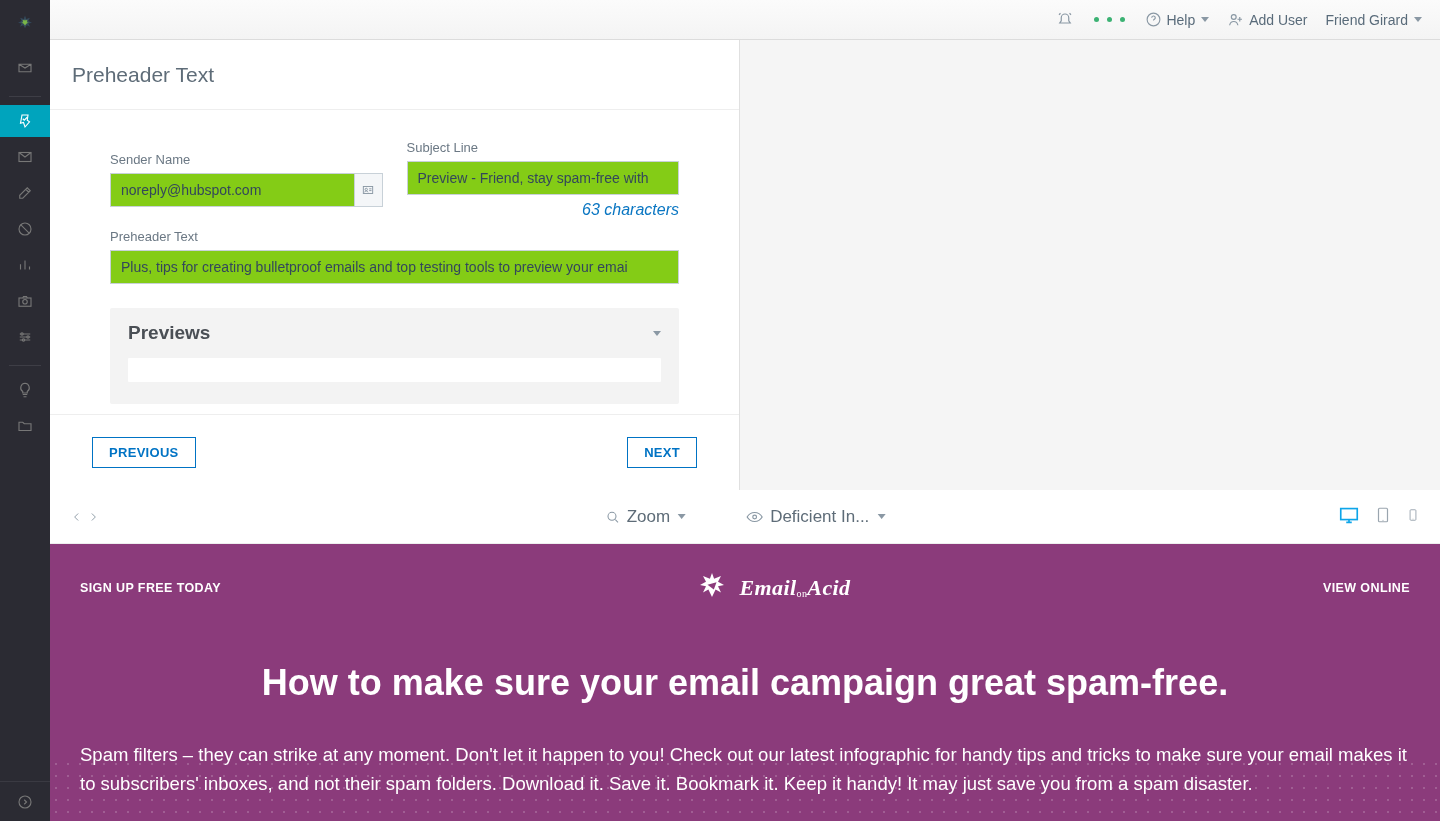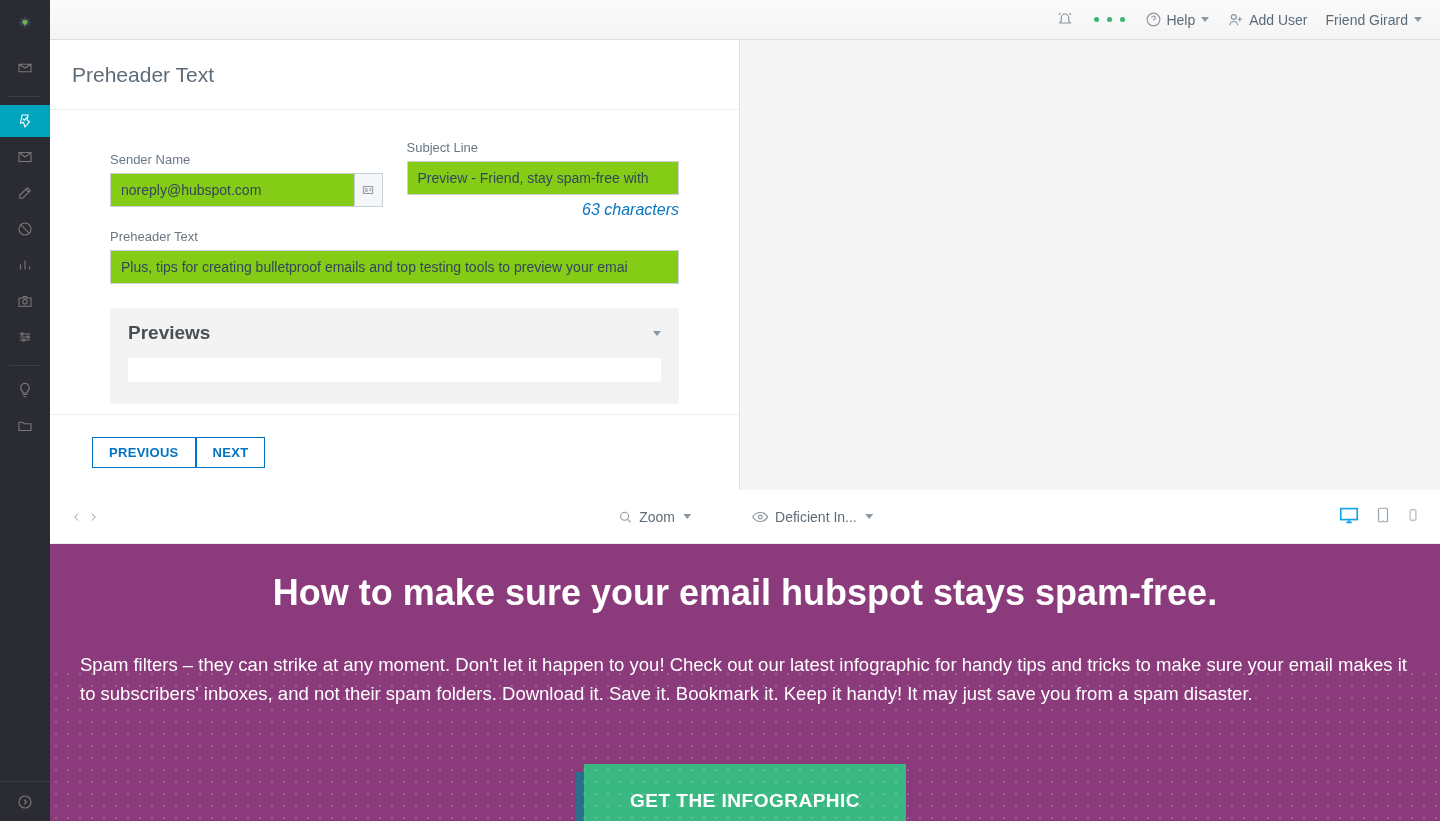--- a/index.html
+++ b/index.html
@@ -31,29 +31,29 @@
 .field-row { display:flex; gap:24px; margin-bottom: 6px; align-items: center;}
 .field { flex:1; }
 .field label { display:block; font-size:13px; color:#6b7884; margin-bottom:6px;}
 .input-wrap { position:relative; }
 .input-wrap input { width:100%; height:34px; border:1px solid #c8d1d8; padding:0 10px; font-size:14px; color:#33475b; background:#84cc16; }
 .senderwrap .badge { position:absolute; right:1px; top:1px; bottom:1px; width:28px; background:#f4f6f8; border-left:1px solid #c8d1d8; display:flex;align-items:center;justify-content:center;}
 .charcount { text-align:right; font-size:16px; color:#0a76c2; font-style:italic; margin-top:6px;}
 .previews-card { margin-top: 24px; background:#f3f3f3; border-radius:2px; padding: 14px 18px 22px;}
 .previews-card .row { display:flex; align-items:center; justify-content:space-between; font-weight:600; color:#4a4f55; font-size:19px; cursor:pointer;}
 .previews-card .slot { height:24px; background:#fff; margin-top:14px; border-radius:1px;}
-.footer-nav { height:76px; border-top:1px solid #eee; display:flex; align-items:center; padding: 0 42px;}
+.footer-nav { height:76px; border-top:1px solid #eee; display:flex; align-items:center; justify-content:space-between; padding: 0 42px;}
 .btn-outline { border:1px solid #0073c4; color:#0073c4; background:#fff; padding: 7px 16px; font-weight:700; font-size:13px; letter-spacing:.3px; cursor:pointer;}
 
 
 .pane-right { flex:1; background:#fff; display:flex; flex-direction:column;}
 .preview-toolbar { height:54px; border-bottom:1px solid #eee; display:flex; align-items:center; color:#5e6c78; position:relative; padding: 0 20px;}
 .preview-toolbar .chevpair{ display:flex; gap:2px; color:#9aa5af;}
 .preview-toolbar .center-controls{ position:absolute; left:50%; transform:translateX(-50%); display:flex; gap:60px; align-items:center;}
-.preview-toolbar .ctrl { display:flex; align-items:center; gap:6px; cursor:pointer; font-size:14px;}
+.preview-toolbar .ctrl { display:flex; align-items:center; gap:6px; cursor:pointer; font-size:17px;}
 .preview-toolbar .devices{ margin-left:auto; display:flex; gap:14px; align-items:center;}
 .preview-toolbar .devices .dev{ cursor:pointer; color:#9aa5af;}
 .preview-toolbar .devices .dev.active{ color:#0ea5e9;}
 .drag-handle{ position:absolute; left:-5px; top:312px; width:10px; height:28px; background:#fff; border:1px solid #c7c7c7; border-radius:2px; display:flex; flex-direction:column; align-items:center; justify-content:center; gap:2px;}
 .drag-handle span{ width:4px; height:1px; background:#9a9a9a;}
 
 .email-preview{ flex:1; overflow:hidden; position:relative; background:#fff;}
 .hero { background:#8b3b7b; color:#fff; padding: 26px 30px 70px; position:relative;}
 .hero .toprow{ display:flex; justify-content:space-between; align-items:center; font-size:12.5px; font-weight:700; letter-spacing:.4px; margin-bottom:54px;}
 .hero .brand{ display:flex; align-items:center; gap:10px; font-family: Georgia, 'Times New Roman', serif; font-style:italic; font-size:22px; font-weight:700;}
@@ -275,21 +275,32 @@
 
     <div class="email-preview">
       <div class="drag-handle">
           <span></span>
           <span></span>
           <span></span>
           <span></span>
         </div>
       <div class="hero">
         <div class="dots-pattern"></div>
-        <h1>How to make sure your email hubspot stays spam-free.</h1>
+        <div class="toprow">
+          <a style="color:#fff;text-decoration:none">SIGN UP FREE TODAY</a>
+          <div class="brand">
+            <svg width="36" height="36" viewBox="0 0 24 24">
+                <path fill="#fff" d="M12 2l1.4 3.9L18 4l-2 3.9L20 10l-4 .9L18 15l-3.6-2L12 18l-2.4-5L6 15l2-4.1L4 10l4-2.1L6 4l4.6 1.9z"></path>
+                <path fill="#8b3b7b" d="M9 9.8l6-1.6-1.8 4.8z"></path>
+              </svg>
+            <span><span>Email</span><span class="on">on</span><span>Acid</span></span>
+          </div>
+          <a style="color:#fff;text-decoration:none">VIEW ONLINE</a>
+        </div>
+        <h1>How to make sure your email campaign great spam-free.</h1>
         <p>Spam filters – they can strike at any moment. Don't let it happen to you! Check out our latest infographic for handy tips and tricks to make sure your email makes it to subscribers' inboxes, and not their spam folders. Download it. Save it. Bookmark it. Keep it handy! It may just save you from a spam disaster.</p>
         <div class="cta-wrap">
           <a class="cta">GET THE INFOGRAPHIC</a>
         </div>
       </div>
       <div class="orange-block">
         <h2>How solid is your email</h2>
       </div>
     </div>
   </div>

